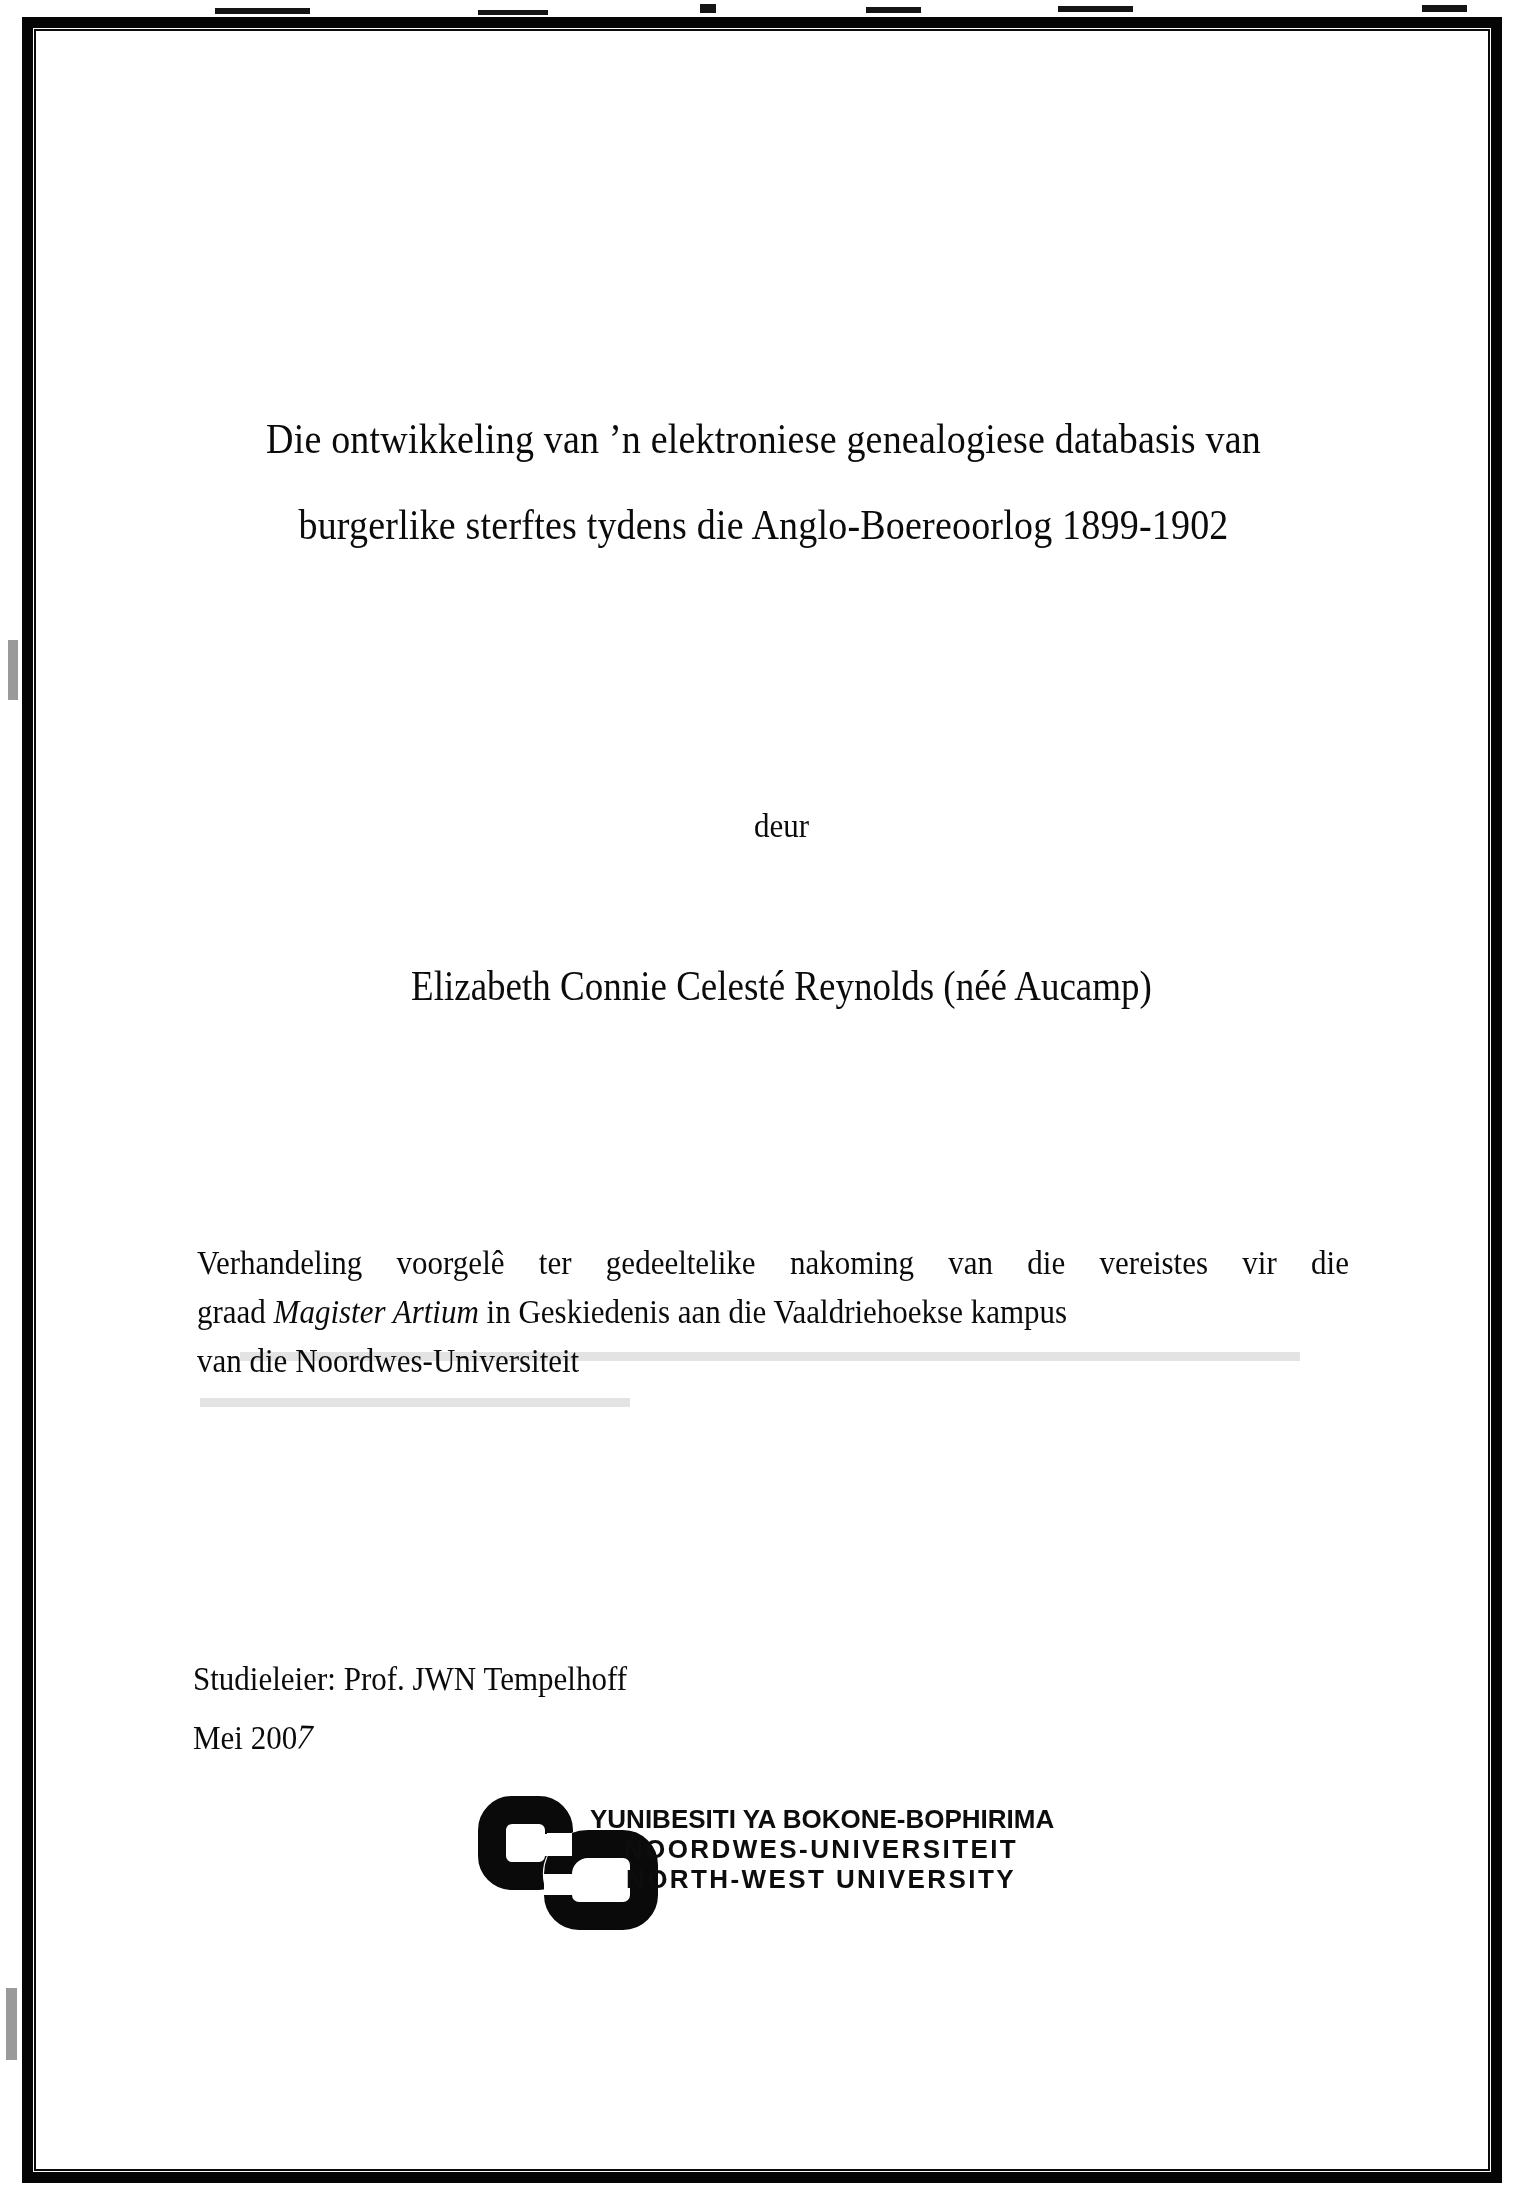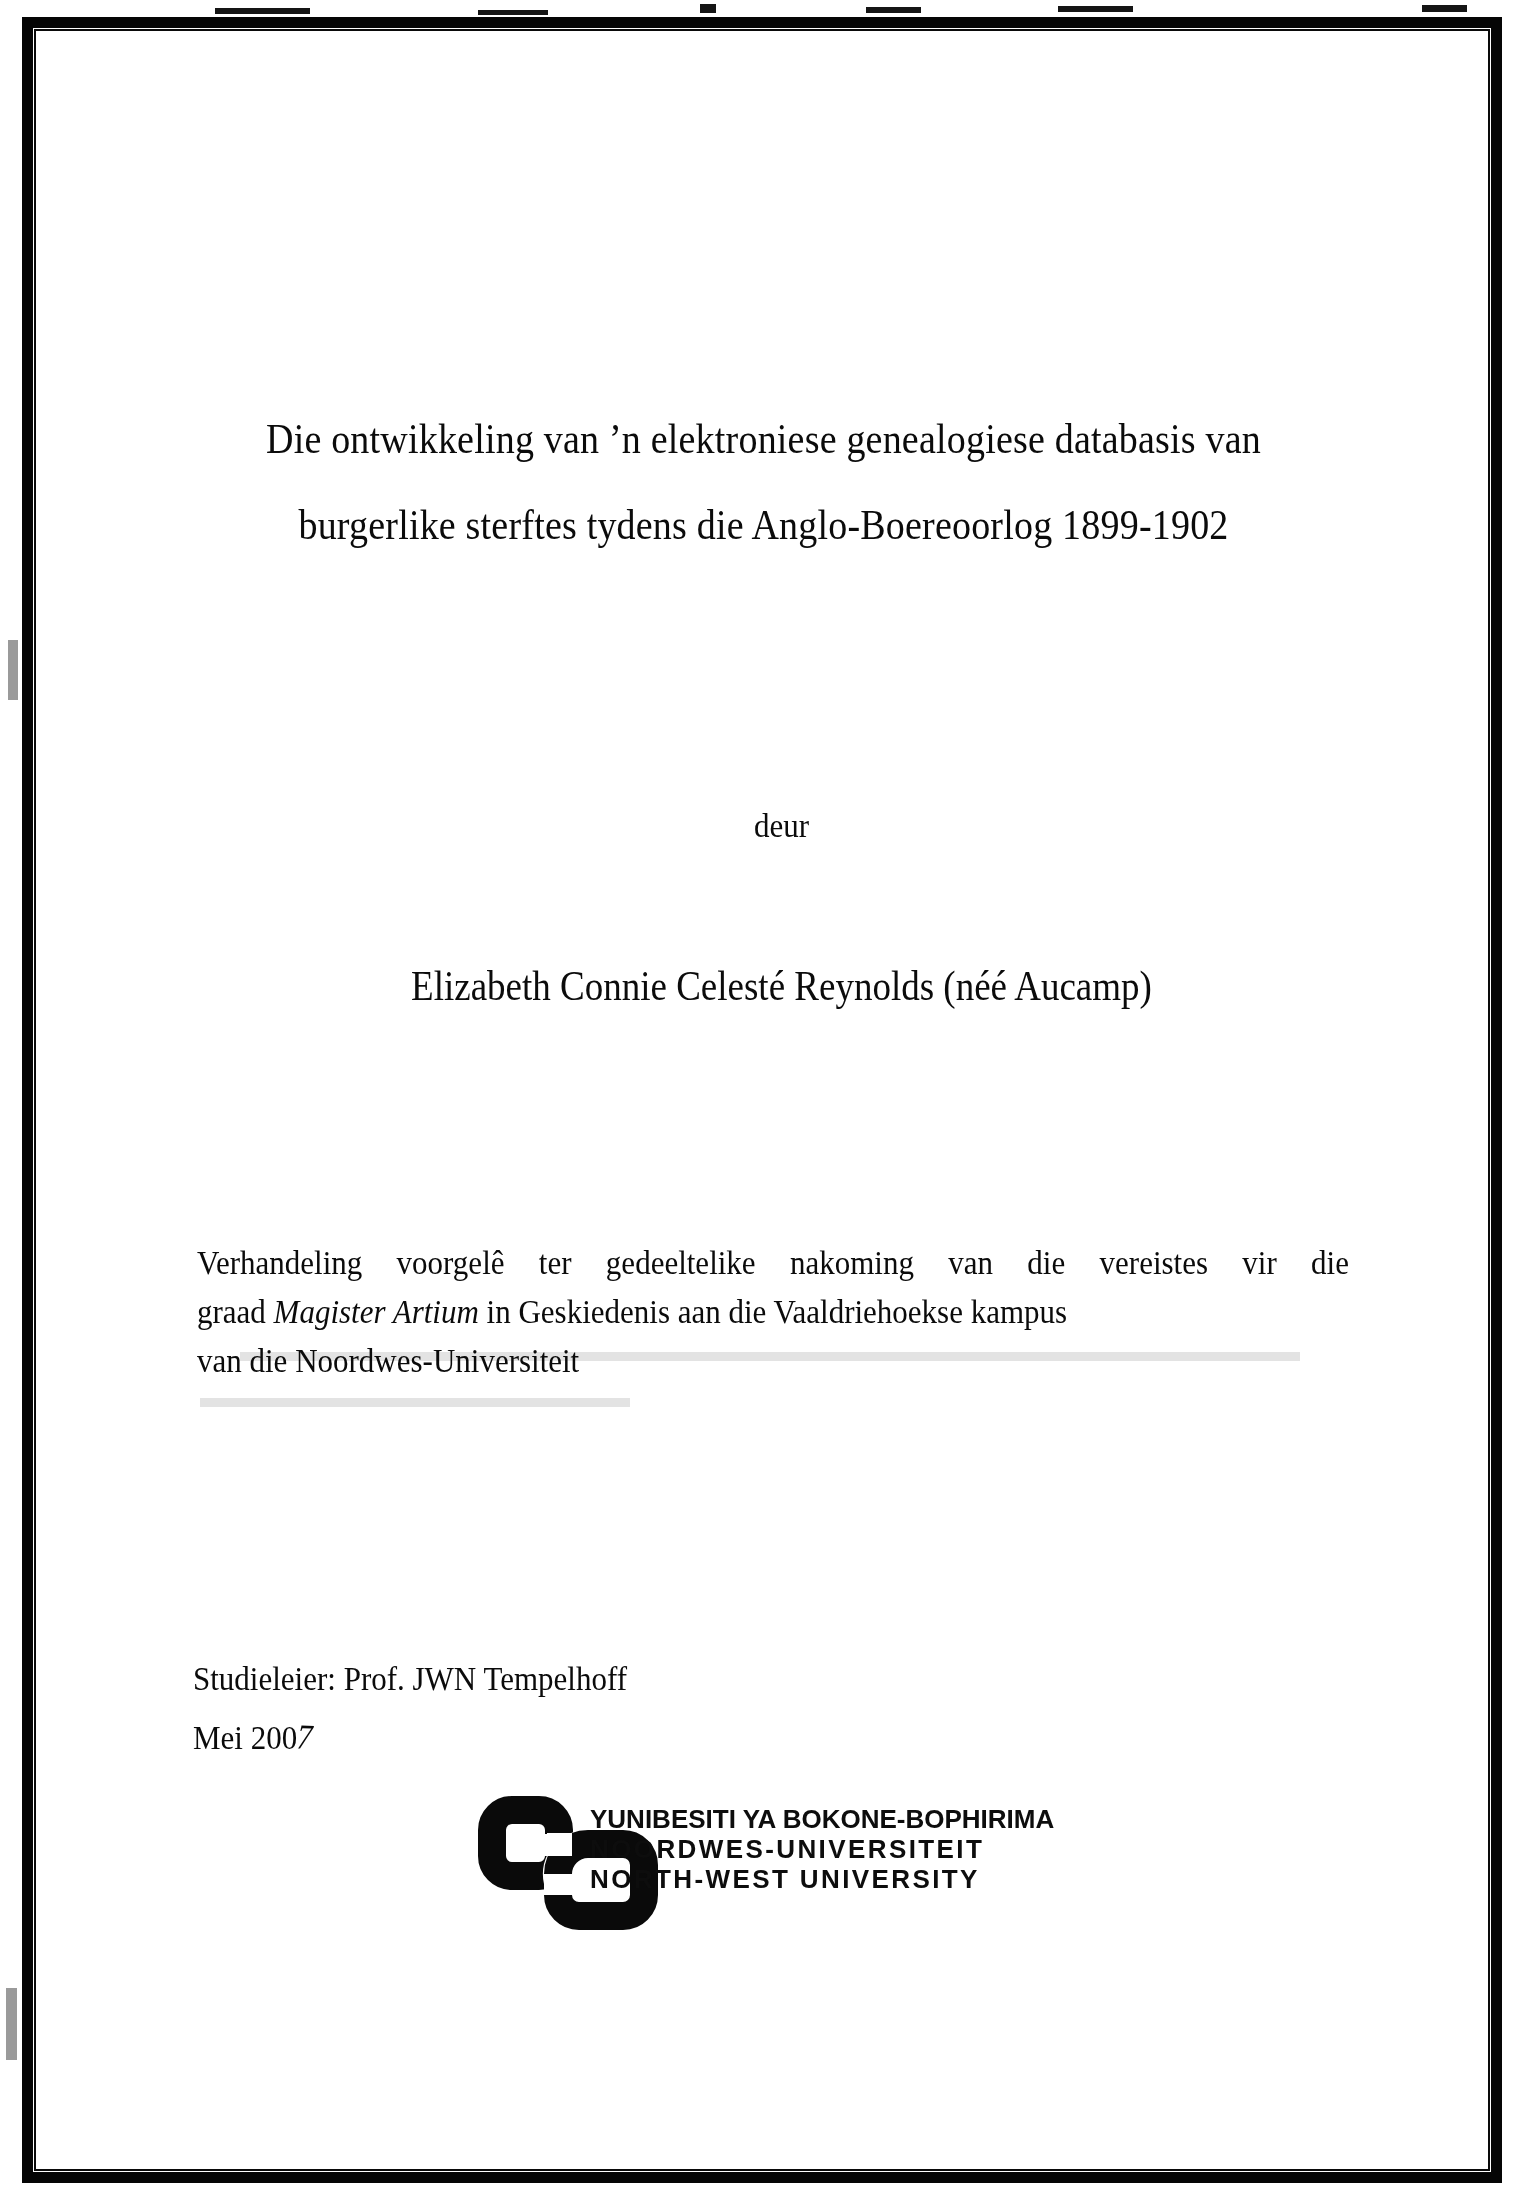--- a/index.html
+++ b/index.html
@@ -51,21 +51,21 @@
     position:absolute;left:193px;top:1650px;
     font-size:31px;line-height:52px;
   }
   .date-seven{display:inline-block;transform:skewX(-12deg) rotate(2deg);}
   .logo{
     position:absolute;left:478px;top:1796px;width:600px;height:145px;
   }
   .logo-mark{position:absolute;left:0;top:0;}
   .logo-text{
     position:absolute;left:112px;top:8px;width:462px;
-    text-align:left;
+    text-align:center;
     font-family:"Liberation Sans","DejaVu Sans",sans-serif;
     font-weight:700;font-size:26px;line-height:30px;color:#0d0d0d;
     white-space:nowrap;
   }
   .logo-text .spread{letter-spacing:2.4px;}
 </style>
 </head>
 <body>
 
 <div class="scan-page">

